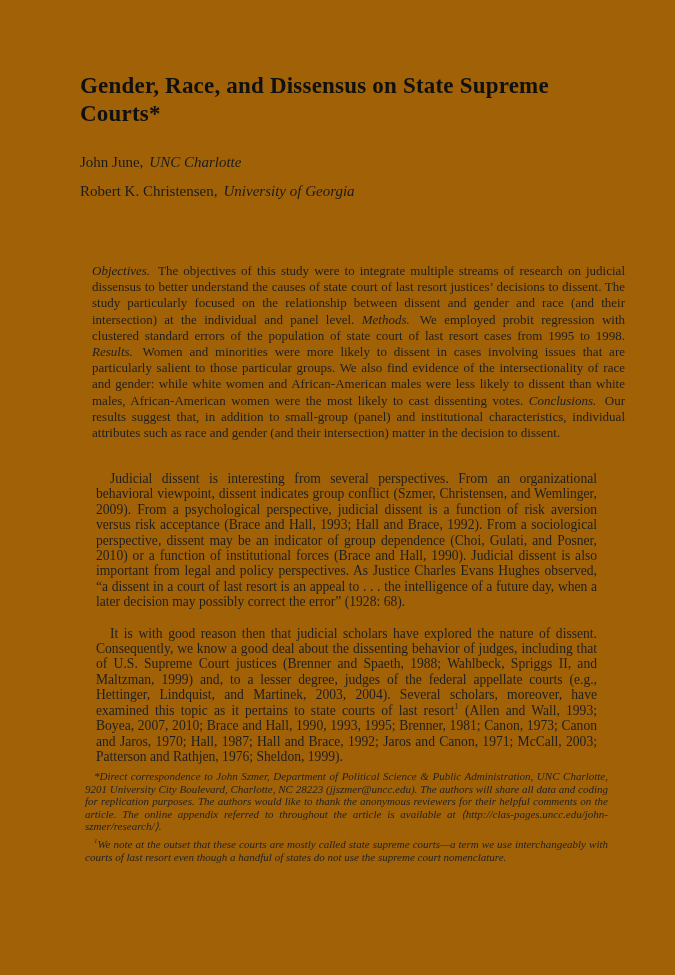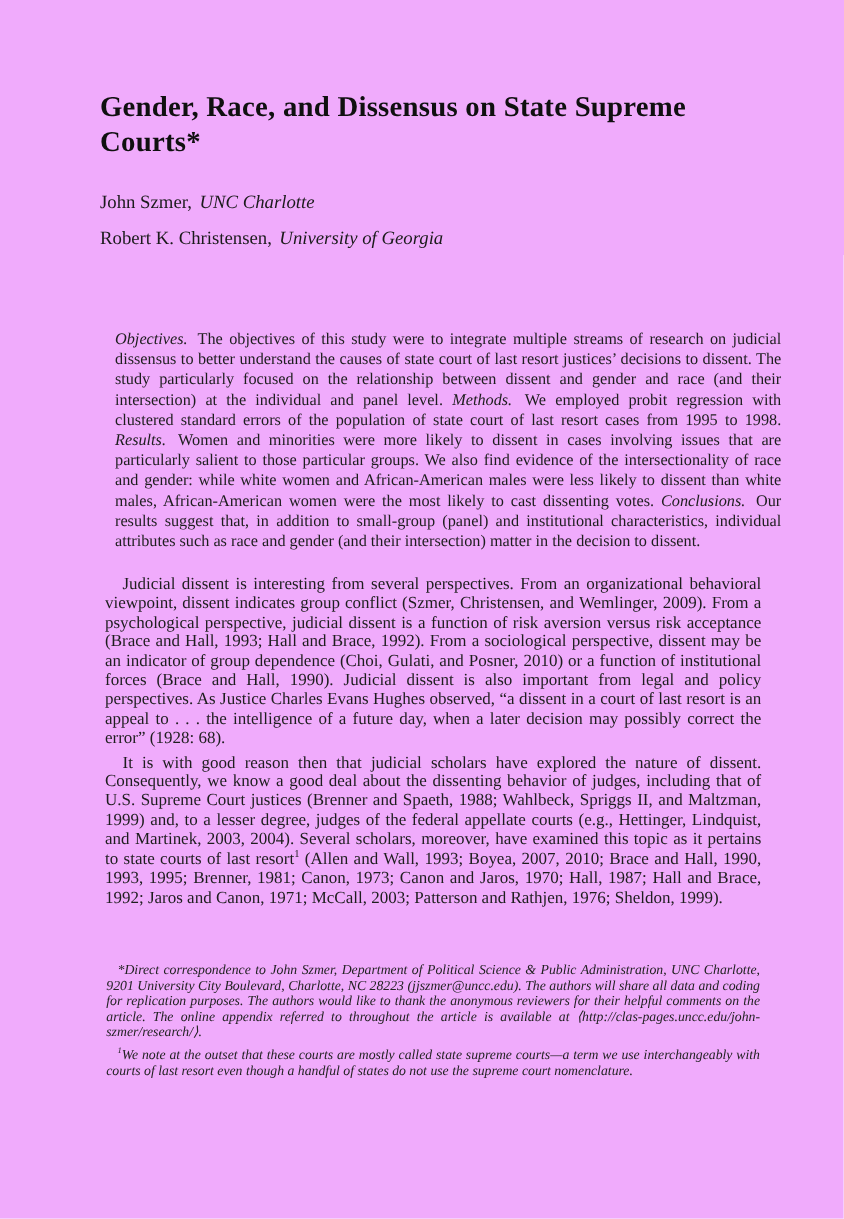--- a/index.html
+++ b/index.html
@@ -4,21 +4,21 @@
 <style>
   html, body {
     margin: 0;
     padding: 0;
     background: #ffffff;
   }
   .page {
     position: relative;
     width: 675px;
     height: 975px;
-    background: #f0abfc;
+    background: #a16207;
     font-family: "Liberation Serif", serif;
     color: #1e1e1e;
     overflow: hidden;
   }
   .article-title {
     position: absolute;
     top: 72px;
     left: 80px;
     width: 533px;
     margin: 0;
@@ -63,21 +63,21 @@
     position: absolute;
     top: 455px;
     left: 80px;
     width: 533px;
     font-size: 13.6px;
     line-height: 15.4px;
     text-align: justify;
     color: #1e1e1e;
   }
   .body-text p {
-    margin: 4px;
+    margin: 16px;
     text-indent: 14px;
   }
   .body-text sup, .footnotes sup {
     font-size: 0.62em;
     line-height: 0;
     vertical-align: super;
   }
   .footnotes {
     position: absolute;
     top: 765px;
@@ -105,21 +105,21 @@
 </style>
 </head>
 <body>
 
 <div class="page">
 
   <h1 class="article-title">Gender, Race, and Dissensus on State Supreme Courts*</h1>
 
   <div class="authors">
     <div class="author-line">
-      <span>John Szmer,</span><span class="author-affiliation">UNC Charlotte</span>
+      <span>John June,</span><span class="author-affiliation">UNC Charlotte</span>
     </div>
     <div class="author-line">
       <span>Robert K. Christensen,</span><span class="author-affiliation">University of Georgia</span>
     </div>
   </div>
 
   <p class="abstract"><span class="ab-label">Objectives.</span><span> The objectives of this study were to integrate multiple streams of research on judicial dissensus to better understand the causes of state court of last resort justices’ decisions to dissent. The study particularly focused on the relationship between dissent and gender and race (and their intersection) at the individual and panel level. </span><span class="ab-label">Methods.</span><span> We employed probit regression with clustered standard errors of the population of state court of last resort cases from 1995 to 1998. </span><span class="ab-label">Results.</span><span> Women and minorities were more likely to dissent in cases involving issues that are particularly salient to those particular groups. We also find evidence of the intersectionality of race and gender: while white women and African-American males were less likely to dissent than white males, African-American women were the most likely to cast dissenting votes. </span><span class="ab-label">Conclusions.</span><span> Our results suggest that, in addition to small-group (panel) and institutional characteristics, individual attributes such as race and gender (and their intersection) matter in the decision to dissent.</span></p>
 
   <div class="body-text">
     <p>Judicial dissent is interesting from several perspectives. From an organizational behavioral viewpoint, dissent indicates group conflict (Szmer, Christensen, and Wemlinger, 2009). From a psychological perspective, judicial dissent is a function of risk aversion versus risk acceptance (Brace and Hall, 1993; Hall and Brace, 1992). From a sociological perspective, dissent may be an indicator of group dependence (Choi, Gulati, and Posner, 2010) or a function of institutional forces (Brace and Hall, 1990). Judicial dissent is also important from legal and policy perspectives. As Justice Charles Evans Hughes observed, “a dissent in a court of last resort is an appeal to . . . the intelligence of a future day, when a later decision may possibly correct the error” (1928: 68).</p>

